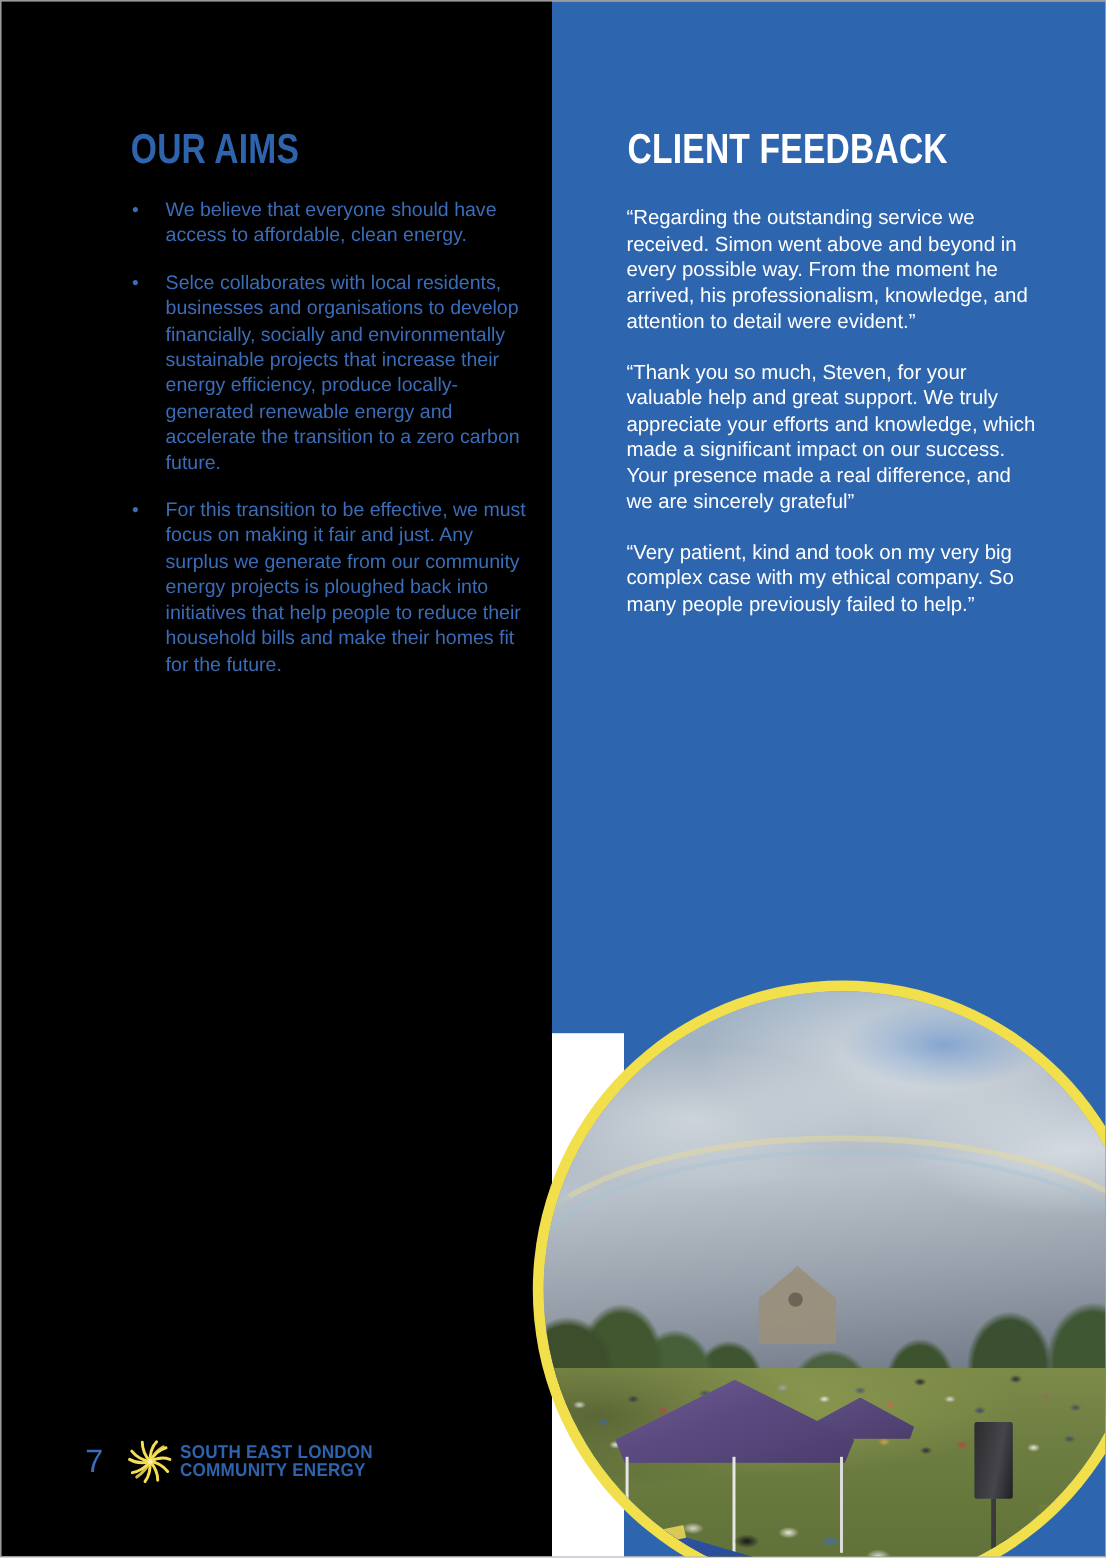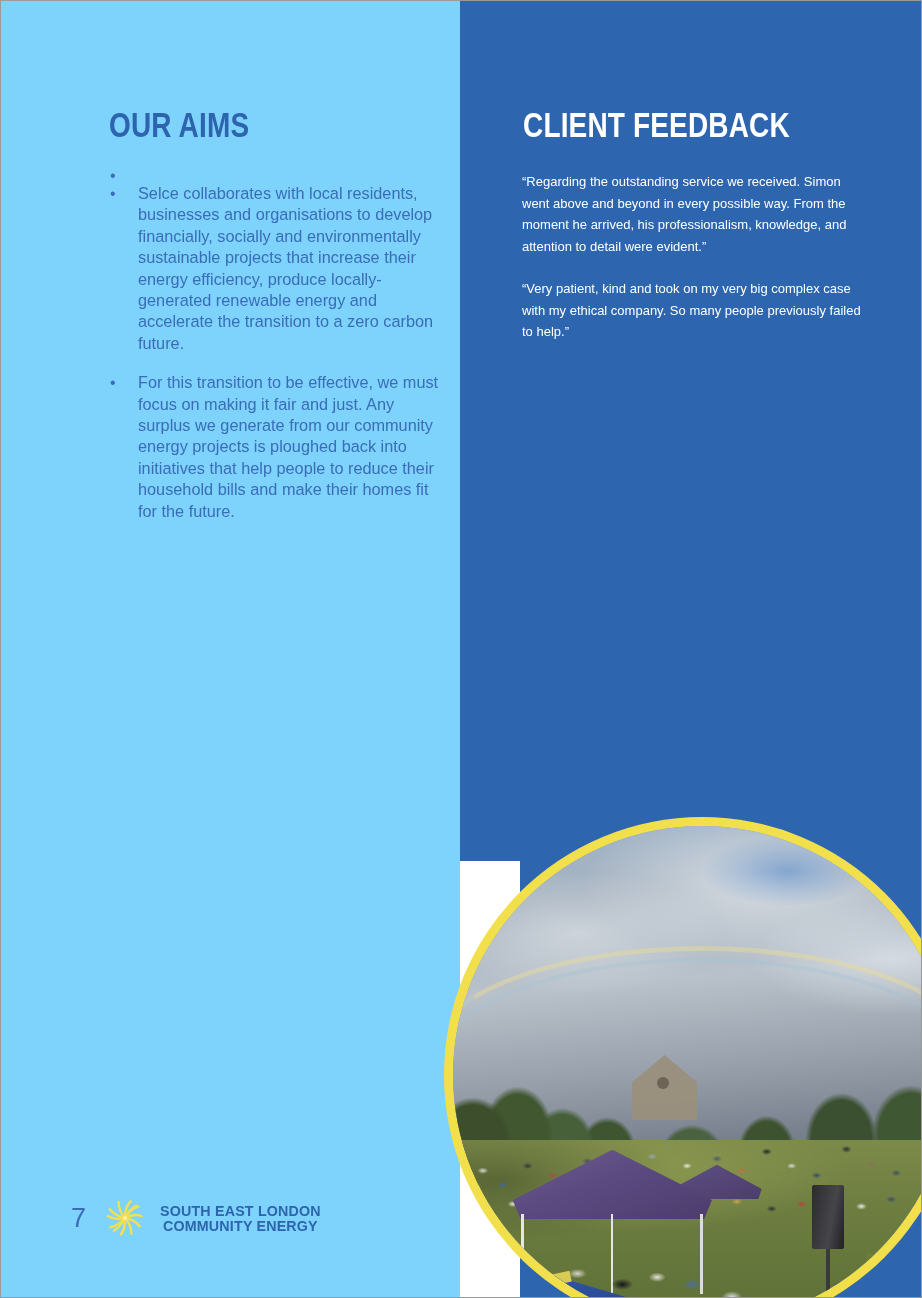--- a/index.html
+++ b/index.html
@@ -21,21 +21,21 @@
     box-sizing: border-box;
   }
 
   
   .left-col {
     position: absolute;
     left: 0;
     top: 0;
     width: 459px;
     height: 100%;
-    background: #7dd3fc;
+    background: #000000;
   }
 
   .aims-heading {
     position: absolute;
     left: 108px;
     top: 104px;
     font-family: "Liberation Sans", sans-serif;
     font-size: 35px;
     font-weight: 700;
     letter-spacing: 0.2px;
@@ -96,21 +96,21 @@
   }
 
   .quotes {
     position: absolute;
     left: 62px;
     top: 170px;
     width: 345px;
   }
   .quote {
     color: #ffffff;
-    font-size: 13px;
+    font-size: 17px;
     line-height: 21.5px;
     margin-bottom: 21px;
     font-weight: 400;
   }
 
   
   .photo-ring {
     position: absolute;
     left: 443px;
     top: 816px;
@@ -304,22 +304,21 @@
   }
   .page-number {
     color: #3A6CB8;
     font-size: 27px;
     font-weight: 400;
     line-height: 1;
   }
   .logo {
     display: flex;
     align-items: center;
-    gap: 12px;
-    text-align: center;
+    gap: 2px;
   }
   .logo-mark { width: 46px; height: 46px; display: block; }
   .logo-text {
     font-family: "Liberation Sans", sans-serif;
     font-size: 15.5px;
     font-weight: 700;
     color: #2E64AE;
     line-height: 15.5px;
     letter-spacing: 0.2px;
     transform: scaleX(0.92);
@@ -333,20 +332,21 @@
 <div id="page">
 
   <div class="left-col">
 
     <div class="aims-heading">OUR AIMS</div>
 
     <div class="aims-list">
 
       <div class="aim-item">
         <span class="bullet">•</span>
+        <span>We believe that everyone should have access to affordable, clean energy.</span>
       </div>
 
       <div class="aim-item">
         <span class="bullet">•</span>
         <span>Selce collaborates with local residents, businesses and organisations to develop financially, socially and environmentally sustainable projects that increase their energy efficiency, produce locally-generated renewable energy and accelerate the transition to a zero carbon future.</span>
       </div>
 
       <div class="aim-item">
         <span class="bullet">•</span>
         <span>For this transition to be effective, we must focus on making it fair and just. Any surplus we generate from our community energy projects is ploughed back into initiatives that help people to reduce their household bills and make their homes fit for the future.</span>
@@ -354,20 +354,21 @@
 
     </div>
   </div>
 
   <div class="right-panel">
 
     <div class="feedback-heading">CLIENT FEEDBACK</div>
 
     <div class="quotes">
       <div class="quote">“Regarding the outstanding service we received. Simon went above and beyond in every possible way. From the moment he arrived, his professionalism, knowledge, and attention to detail were evident.”</div>
+      <div class="quote">“Thank you so much, Steven, for your valuable help and great support. We truly appreciate your efforts and knowledge, which made a significant impact on our success. Your presence made a real difference, and we are sincerely grateful”</div>
       <div class="quote">“Very patient, kind and took on my very big complex case with my ethical company. So many people previously failed to help.”</div>
     </div>
   </div>
 
   <div class="white-wedge"></div>
 
   <div class="photo-ring">
     <div class="photo-circle">
       <div class="ph sky"></div>
       <div class="ph sky-blue-patch"></div>

